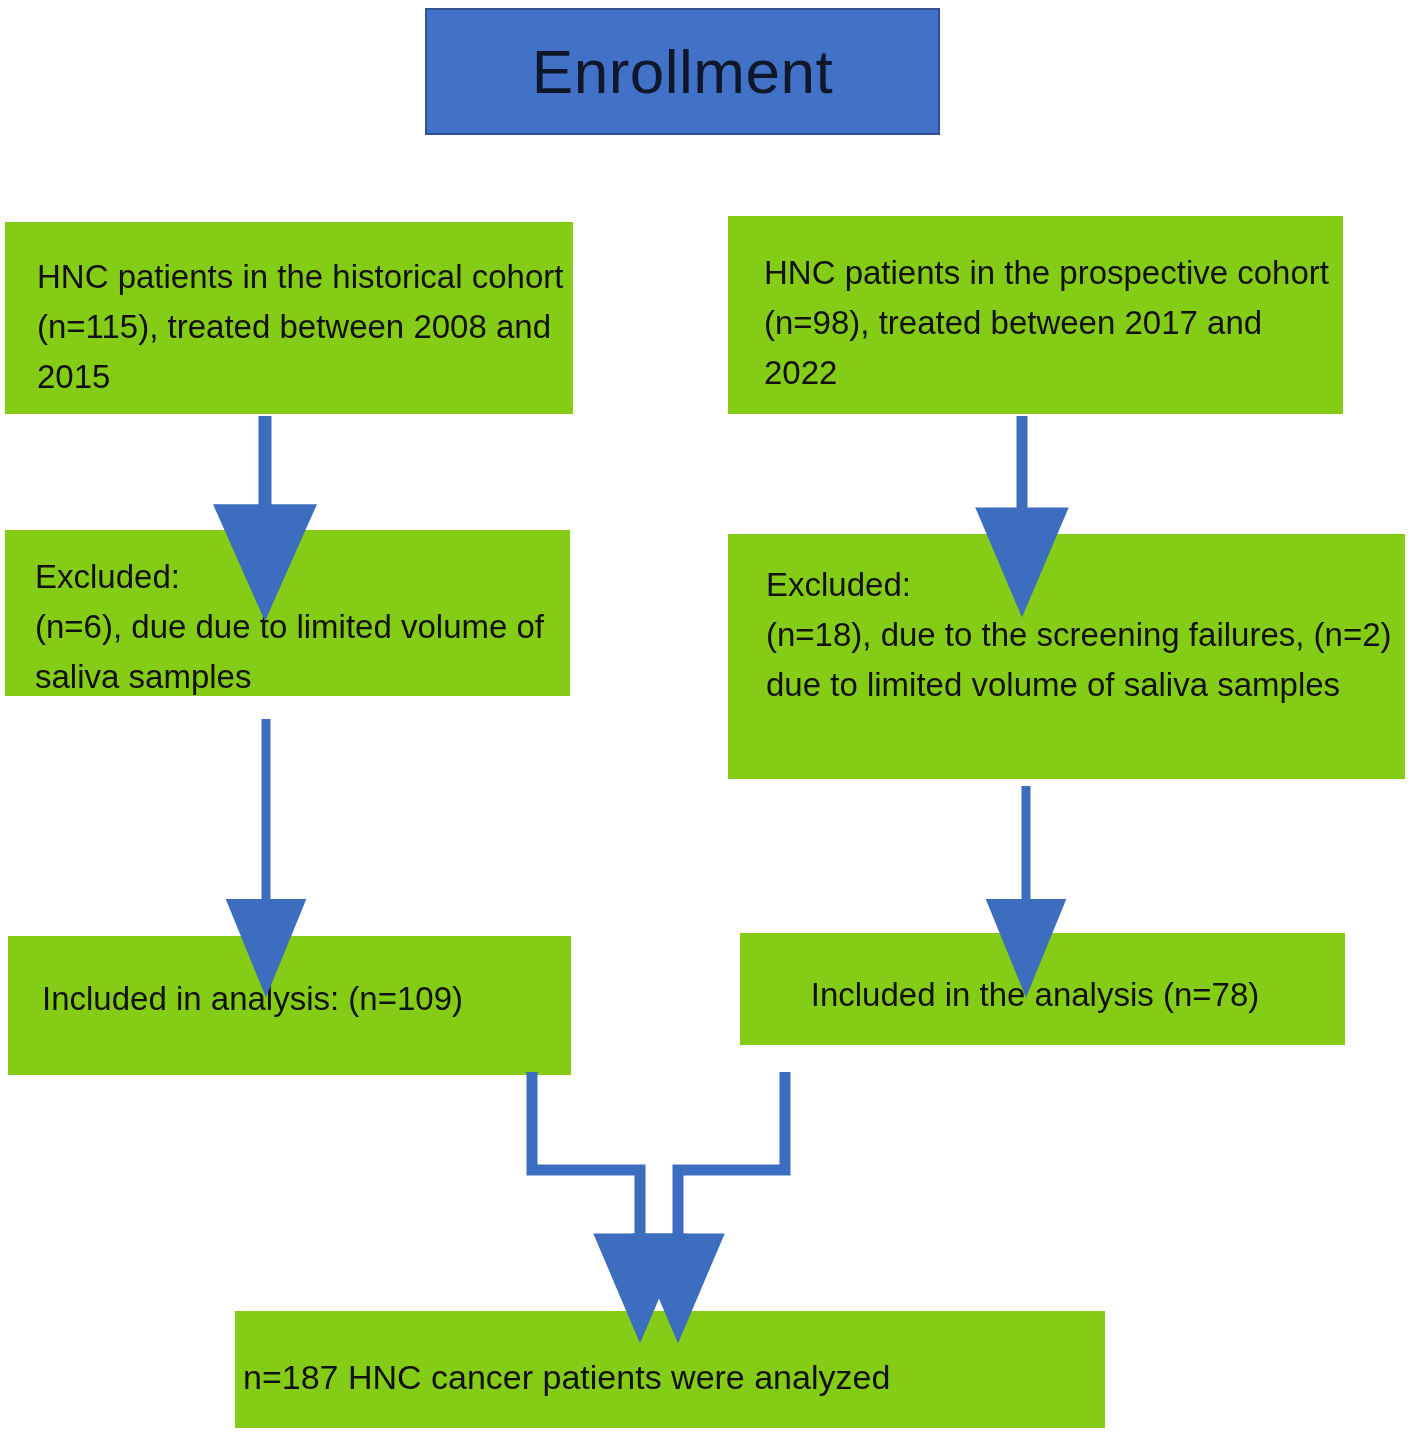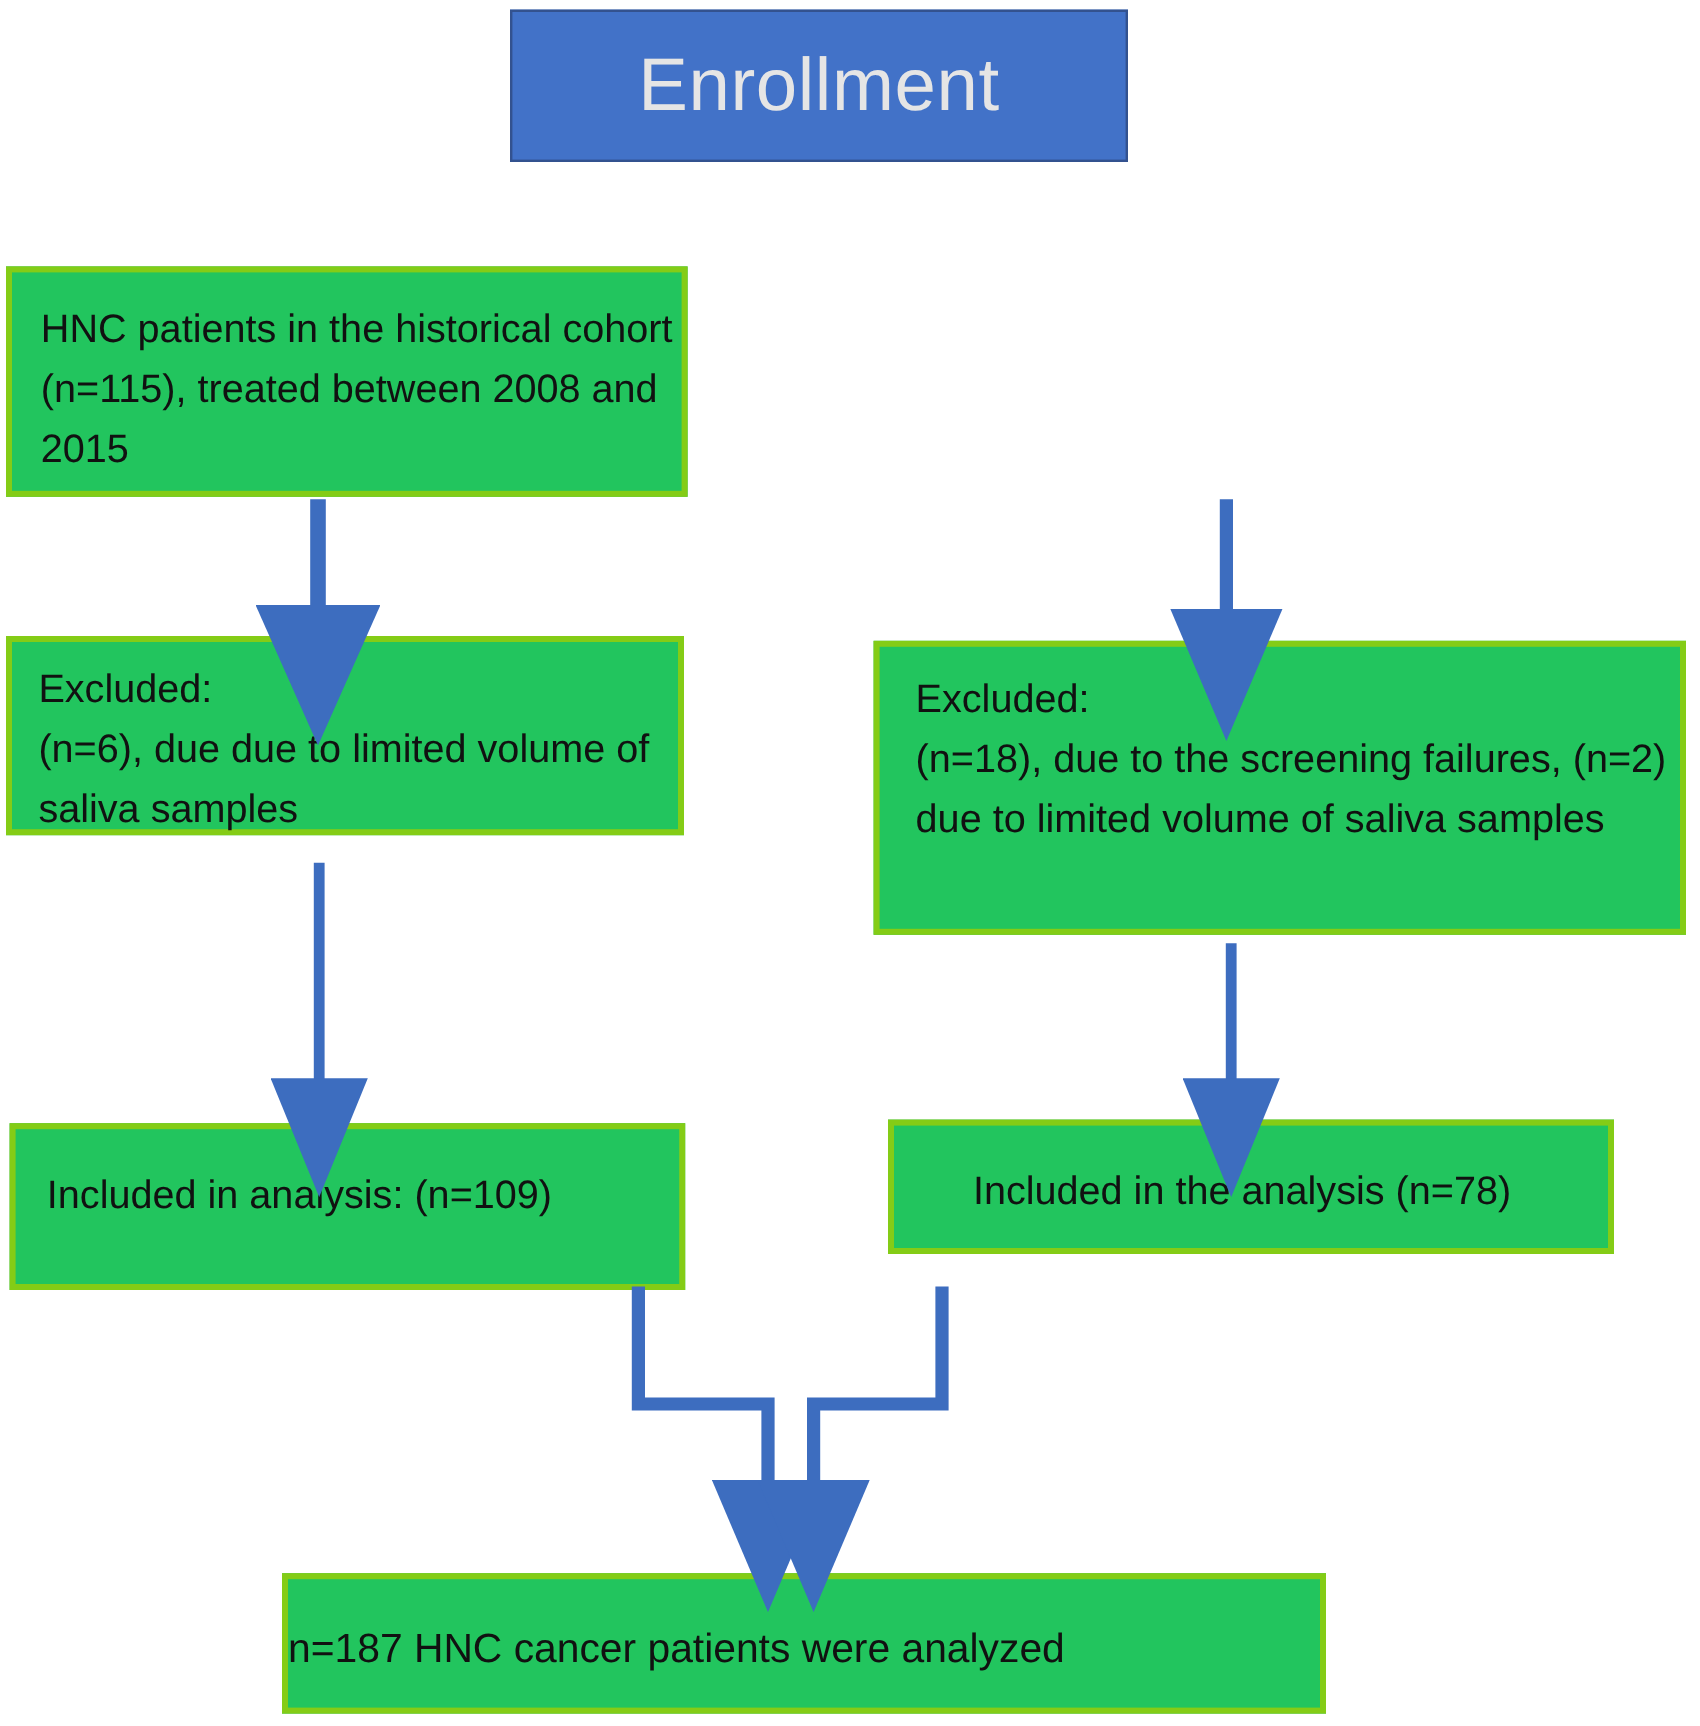--- a/index.html
+++ b/index.html
@@ -13,22 +13,22 @@
   #canvas {
     position: relative;
     width: 1417px;
     height: 1438px;
     background: #ffffff;
     overflow: hidden;
   }
   .box {
     position: absolute;
     box-sizing: border-box;
-    border: 5px solid #84cc16;
-    background: #22c55e;
+    border: 8px solid #84cc16;
+    background: #84cc16;
     color: #111111;
   }
   .box .txt {
     display: block;
     white-space: pre-line;
     font-size: 33px;
     line-height: 1.52;
     color: #111111;
   }
 
@@ -41,21 +41,21 @@
     background: #4272C8;
     border: 2px solid #33528F;
     display: flex;
     align-items: center;
     justify-content: center;
   }
   #enrollment-box .txt {
     font-size: 62px;
     line-height: 1.05;
     letter-spacing: 0.5px;
-    color: #e5e5e5;
+    color: #0f172a;
     text-align: center;
   }
 
   
   #hist-cohort-box {
     left: 5px;
     top: 222px;
     width: 568px;
     height: 192px;
     padding: 22px 0 0 24px;
@@ -128,20 +128,23 @@
 <div id="canvas">
 
   <div class="box" id="enrollment-box">
     <span class="txt">Enrollment</span>
   </div>
 
   <div class="box" id="hist-cohort-box">
     <span class="txt">HNC patients in the historical cohort (n=115), treated between 2008 and 2015</span>
   </div>
 
+  <div class="box" id="prosp-cohort-box">
+    <span class="txt">HNC patients in the prospective cohort (n=98), treated between 2017  and 2022</span>
+  </div>
 
   <div class="box" id="hist-excluded-box">
     <span class="txt">Excluded:
 (n=6), due due to limited volume of saliva samples</span>
   </div>
 
   <div class="box" id="prosp-excluded-box">
     <span class="txt">Excluded:
 (n=18), due to the screening failures, (n=2) due to limited volume of saliva samples</span>
   </div>

